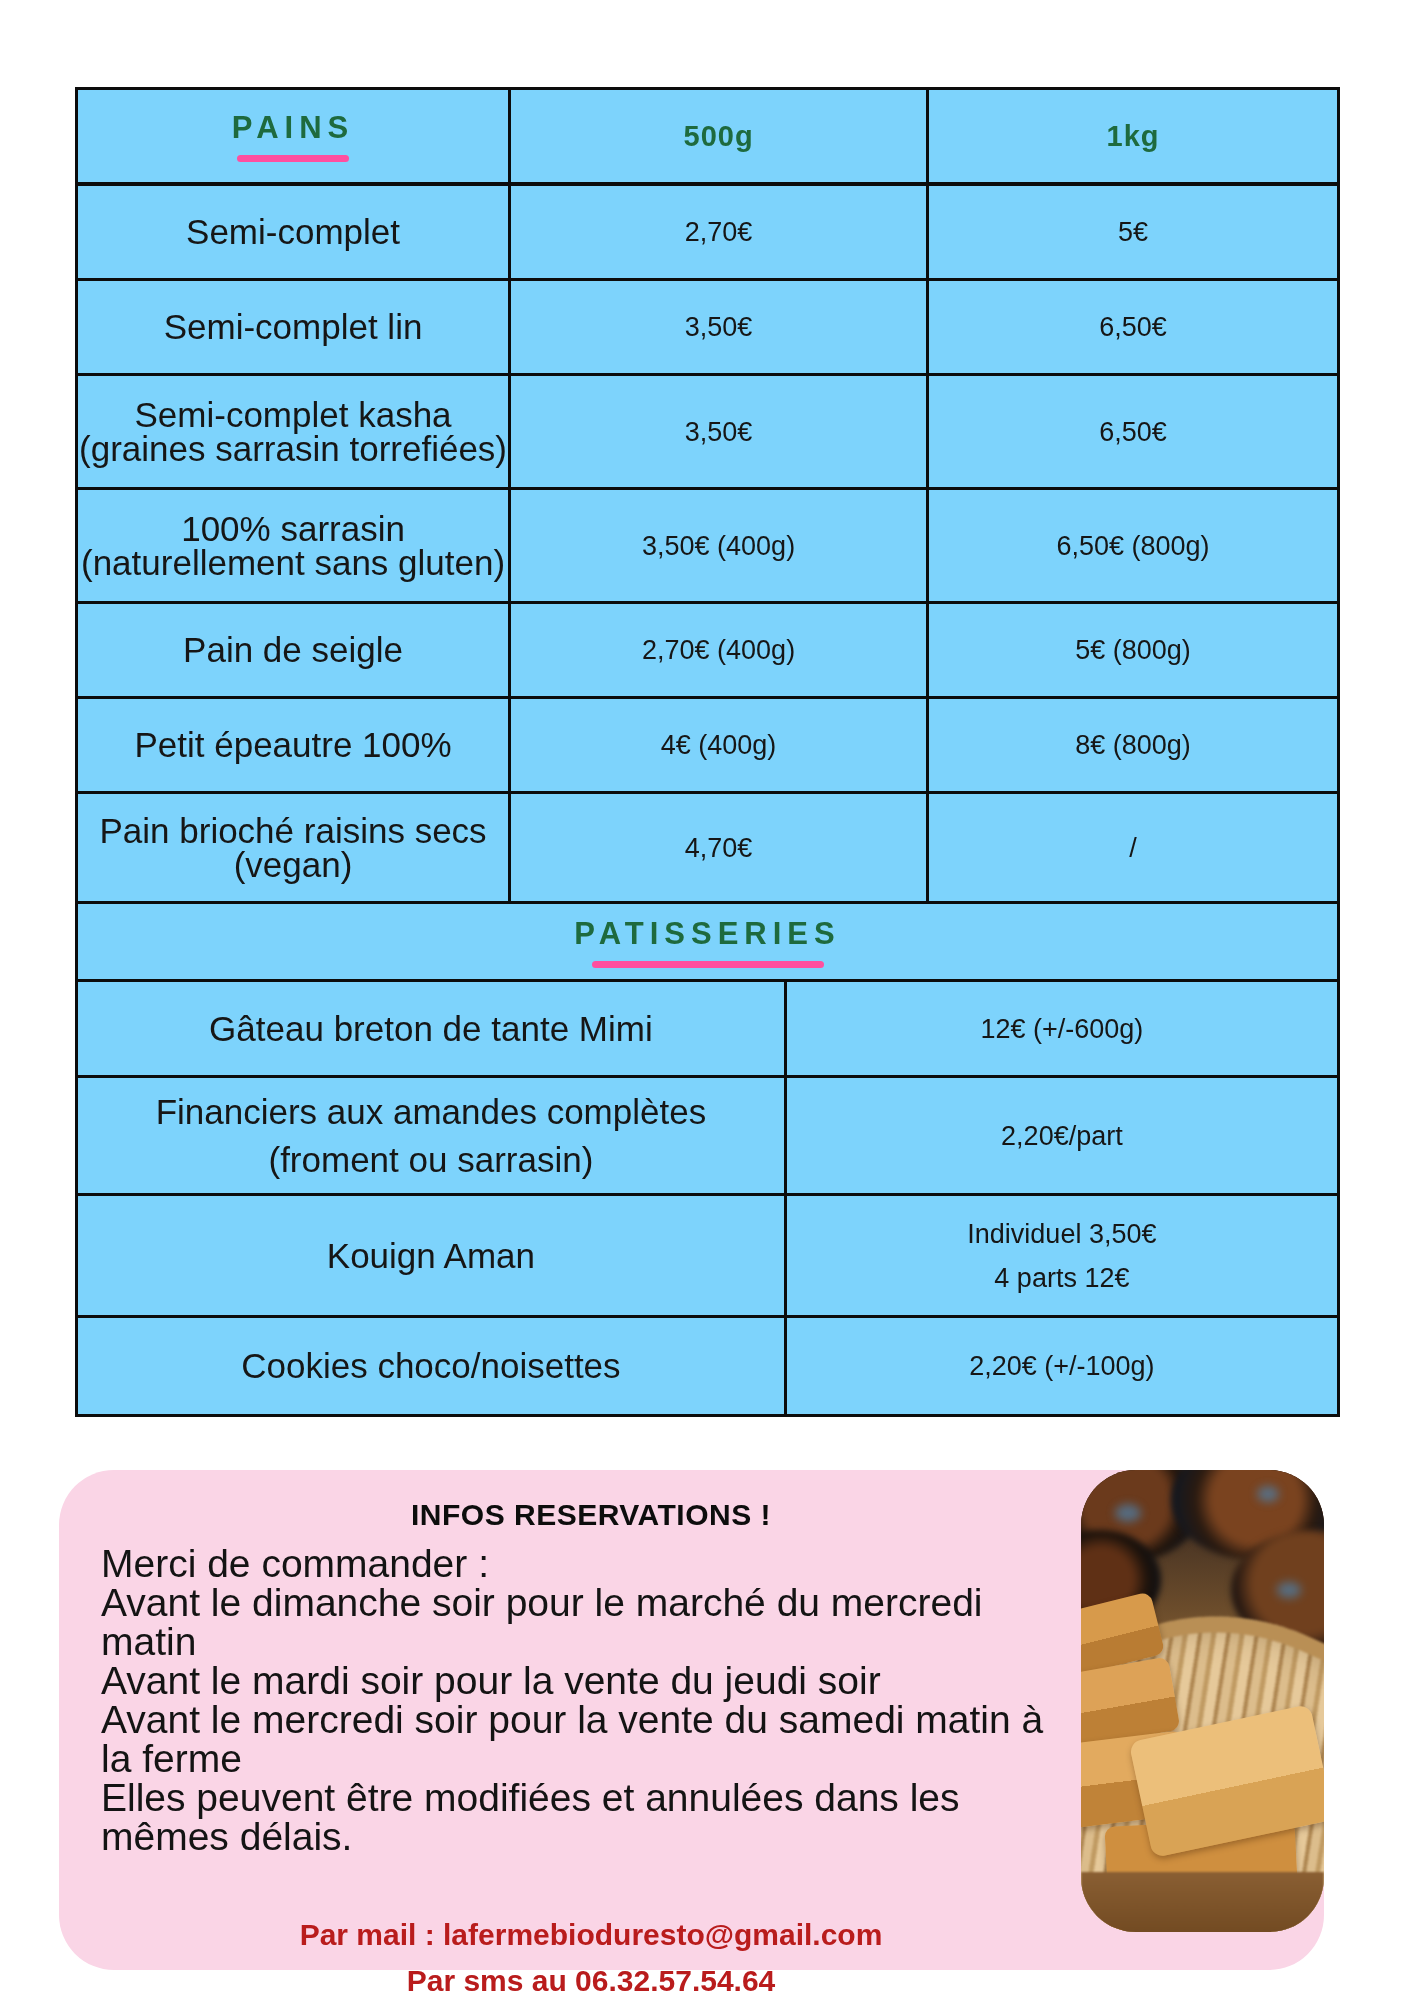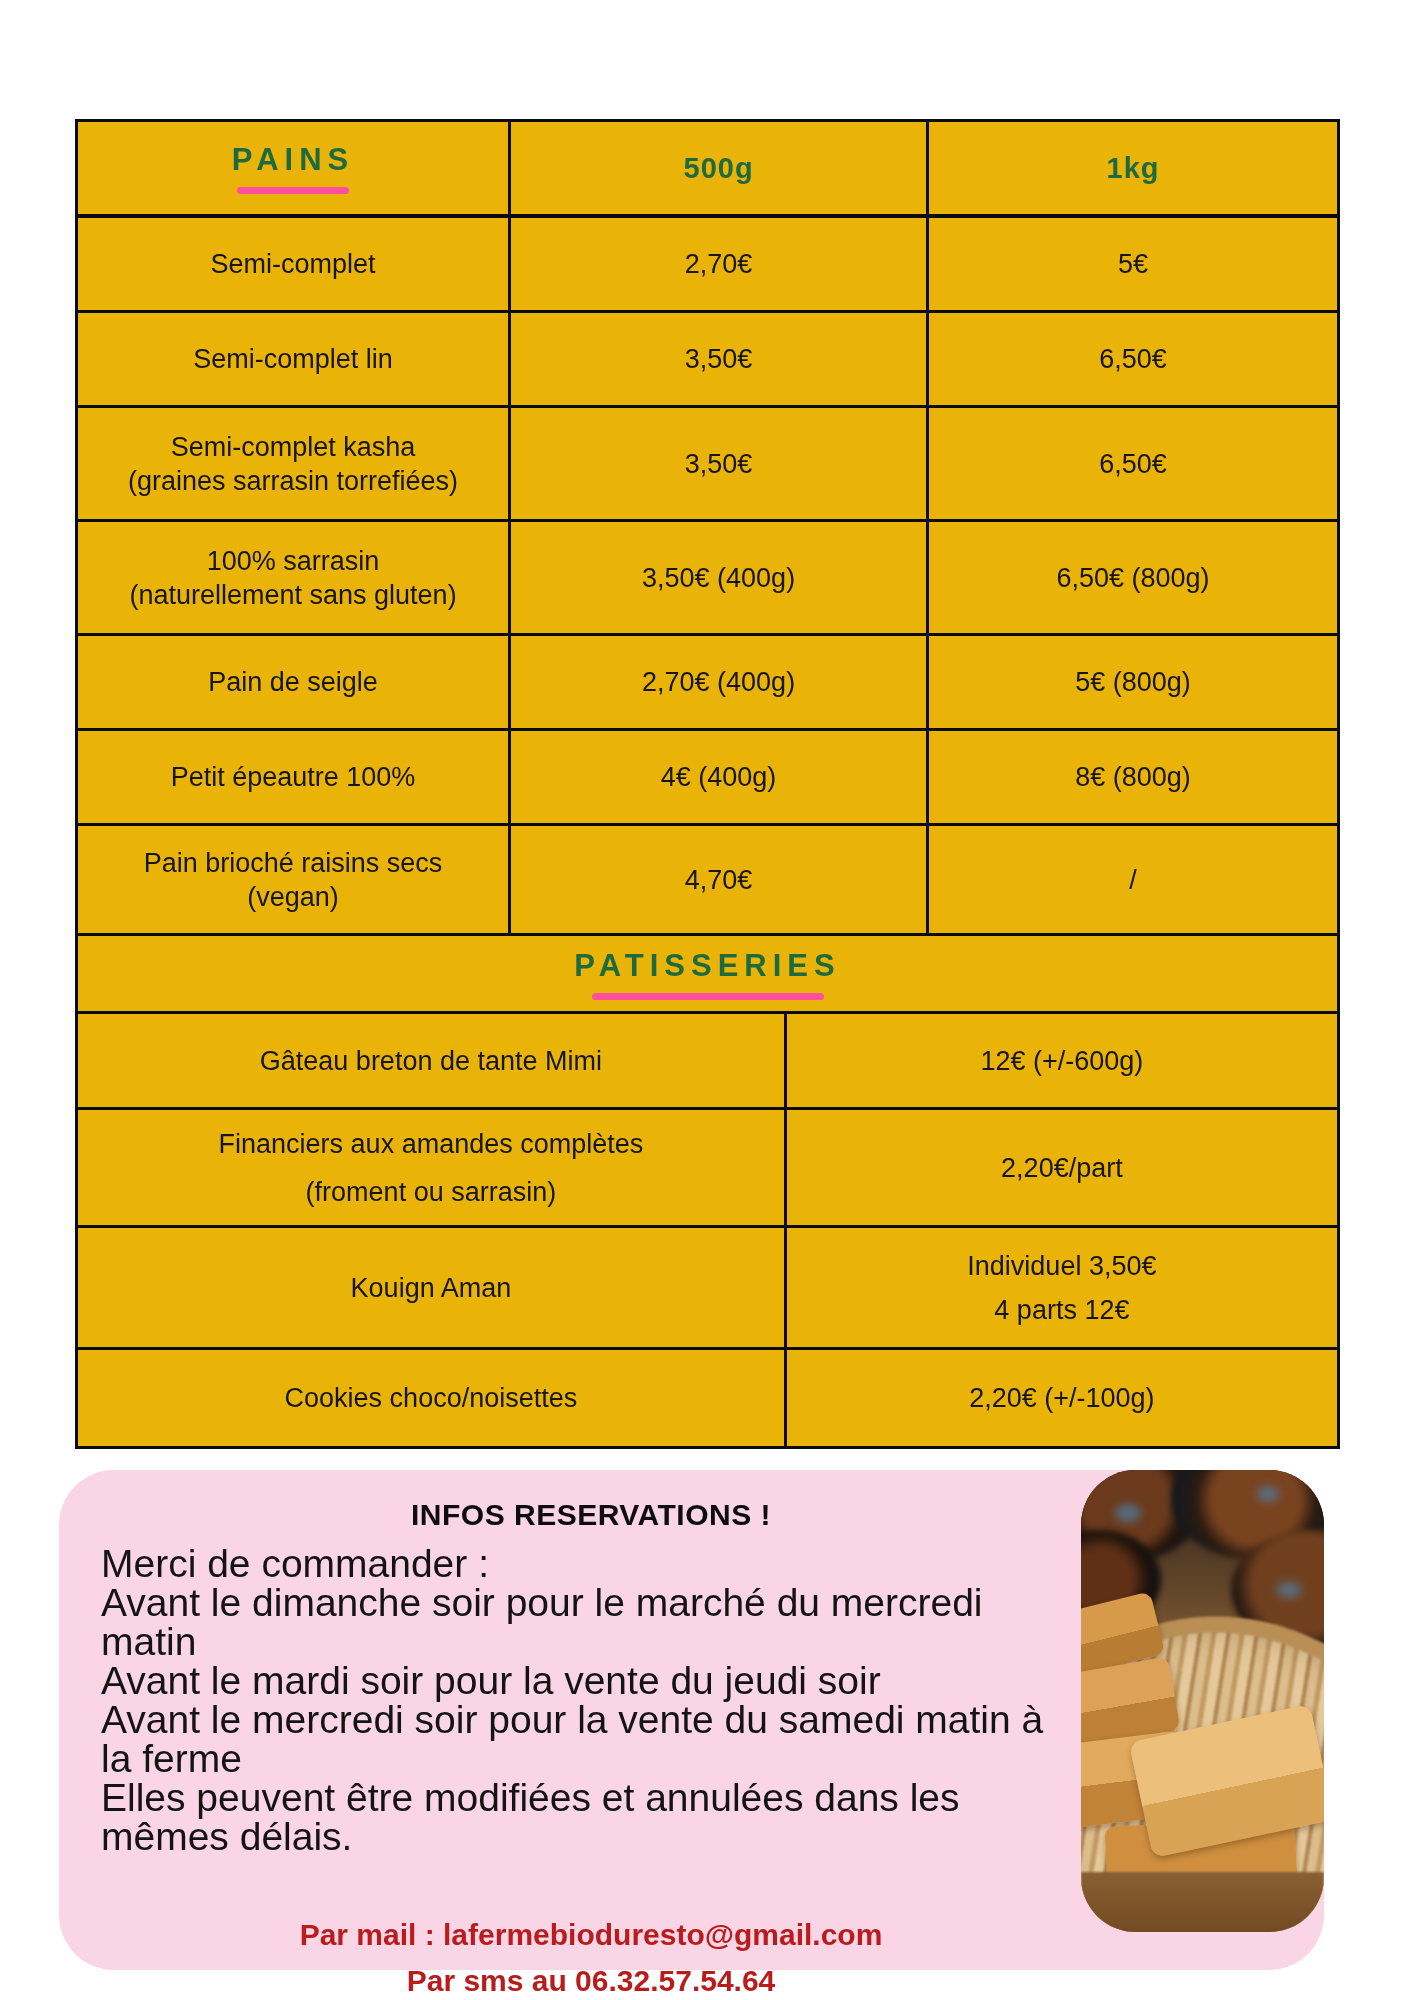--- a/index.html
+++ b/index.html
@@ -1,34 +1,34 @@
 <!DOCTYPE html>
 <html><head>
 <meta charset="utf-8">
 <style>
   html,body{margin:0;padding:0;background:#ffffff;}
   .page{position:relative;width:1414px;height:2000px;background:#ffffff;overflow:hidden;
         font-family:"Liberation Sans","DejaVu Sans",sans-serif;color:#161616;}
 
   
   .menu-table{position:absolute;left:75px;top:87px;width:1265px;
-              border:3px solid #0c0c0c;box-sizing:border-box;background:#eab308;margin-top:32px;}
+              border:3px solid #0c0c0c;box-sizing:border-box;background:#7dd3fc;}
   .row{display:flex;border-bottom:3px solid #0c0c0c;box-sizing:border-box;}
   .row:last-child{border-bottom:none;}
   .hdr{height:96px;border-bottom:4px solid #0c0c0c;}
   .h95{height:95px}.h114{height:114px}.h110{height:110px}
   .path{height:78px}.h96{height:96px}.h118{height:118px}.h122{height:122px}
   .cell{display:flex;align-items:center;justify-content:center;text-align:center;box-sizing:border-box;}
   .c1{width:34.4%;border-right:3px solid #0c0c0c;}
   .c2{width:33.2%;border-right:3px solid #0c0c0c;}
   .c3{width:32.4%;}
   .pc1{width:56.3%;border-right:3px solid #0c0c0c;}
   .pc2{width:43.7%;}
   .full{width:100%;}
-  .prod{font-size:27px;line-height:34px;color:#161616;}
+  .prod{font-size:35px;line-height:34px;color:#161616;}
   .price{font-size:27px;color:#161616;line-height:34px;}
   .sec-title{color:#1e6a3e;font-weight:bold;font-size:31px;letter-spacing:6px;}
   .col-h{color:#1e6a3e;font-weight:bold;font-size:29px;letter-spacing:1px;}
   .underline{height:7px;background:#ff4f9f;border-radius:4px;margin:9px auto 0;}
   .u-pains{width:112px;}
   .u-pat{width:232px;}
   .sub-gap{margin-top:14px;}
   .price2{margin-top:10px;}
 
   

